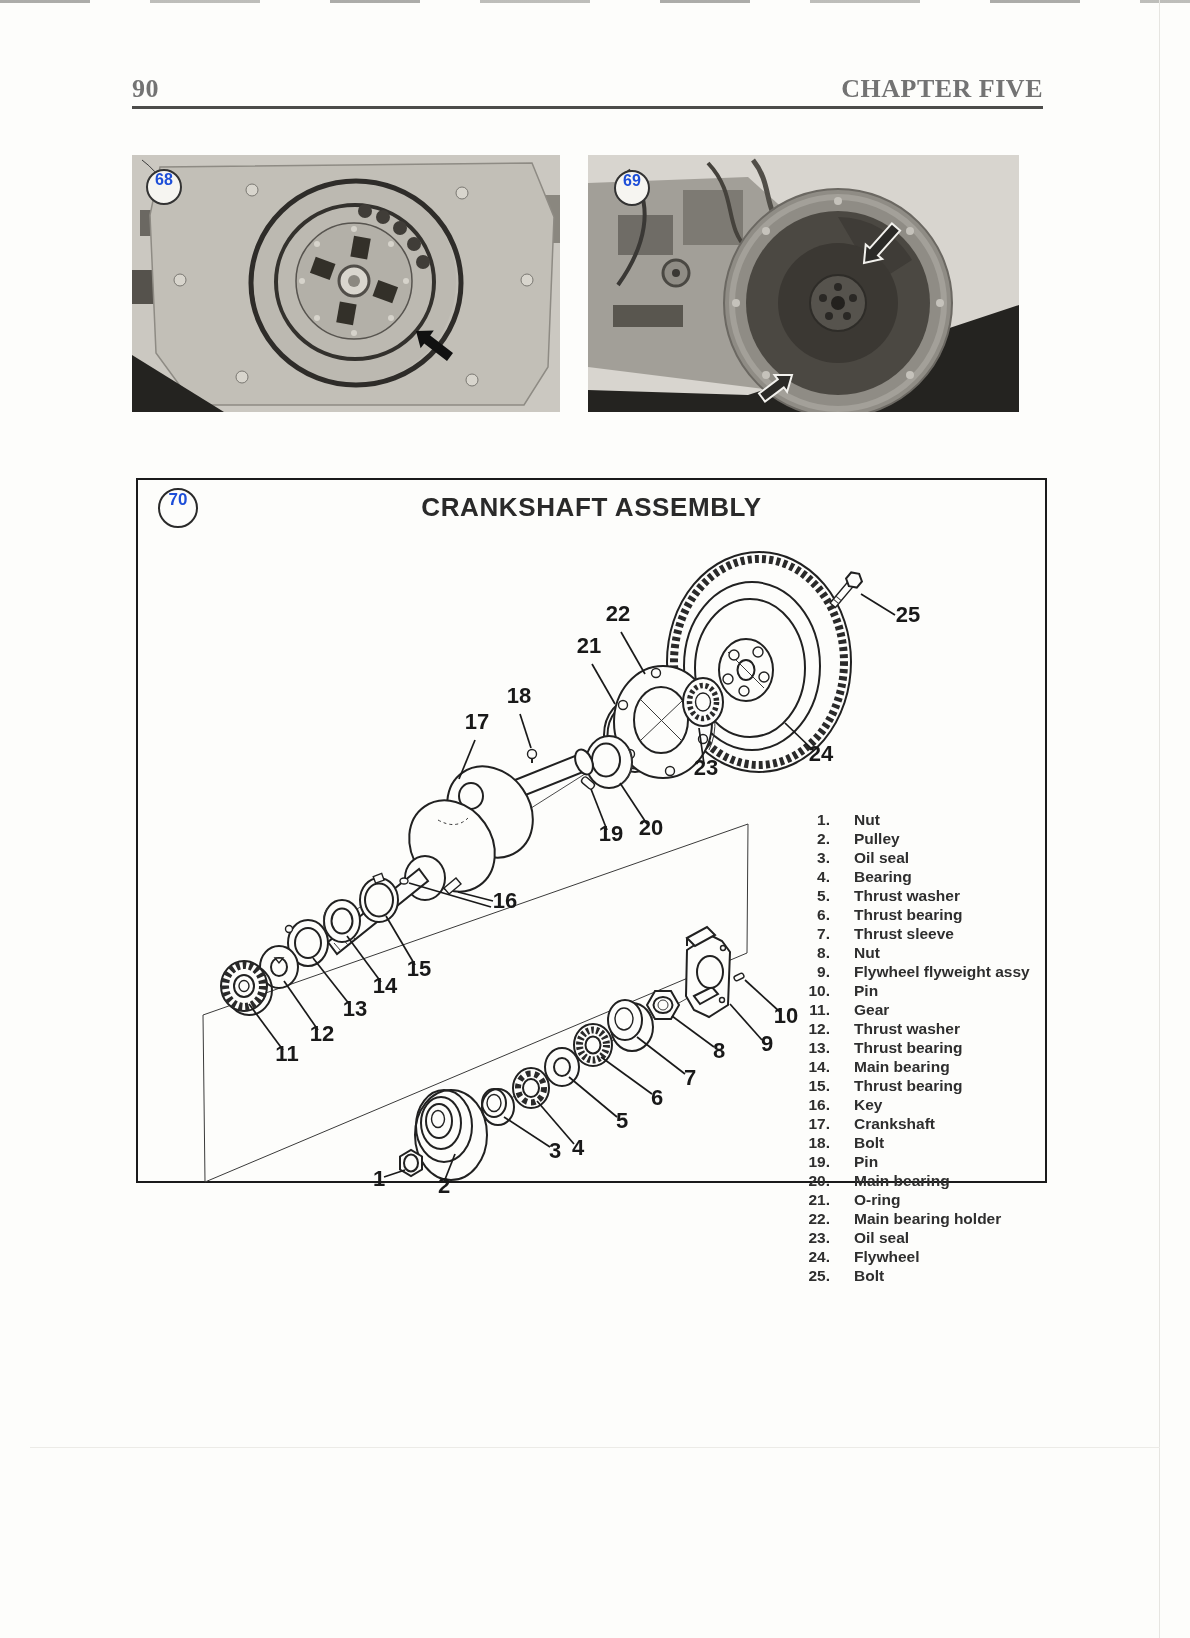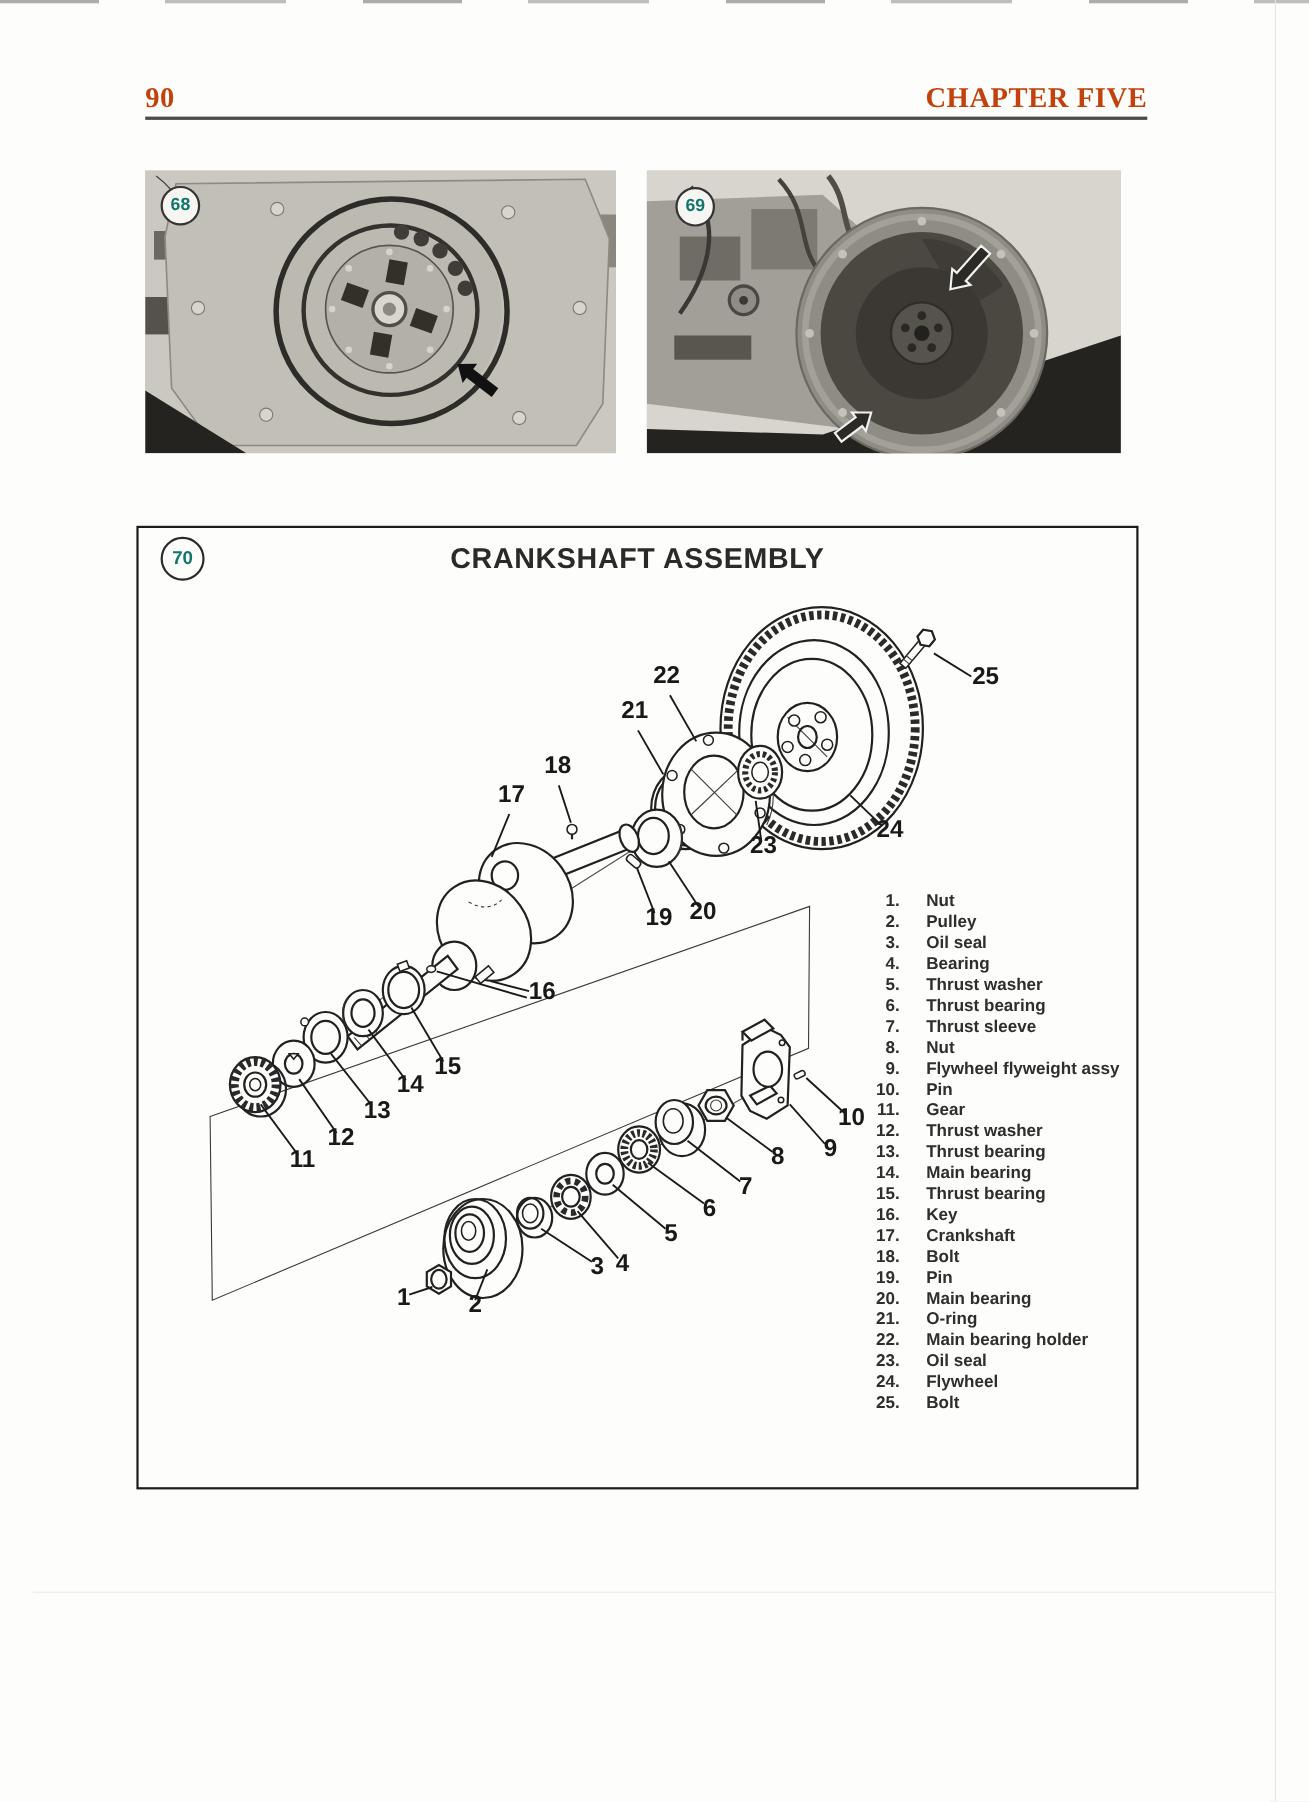--- a/index.html
+++ b/index.html
@@ -6,33 +6,33 @@
   .page{position:relative;width:1190px;height:1638px;background:#fdfdfb;overflow:hidden;
         font-family:"Liberation Sans",sans-serif;color:#1c1c1c;}
   
   .top-edge{position:absolute;left:0;top:0;width:100%;height:3px;
     background:repeating-linear-gradient(90deg,#6a6a66 0 90px,transparent 90px 150px,#8a8a85 150px 260px,transparent 260px 330px);
     opacity:.55;}
   .right-deckle{position:absolute;top:0;bottom:0;right:30px;width:1px;background:#e6e5e1;}
   .bottom-rule{position:absolute;left:30px;right:30px;top:1447px;height:1px;background:#ecebe7;}
   
   .header{position:absolute;left:132px;top:74px;width:911px;display:flex;justify-content:space-between;
-          font-family:"Liberation Serif",serif;font-weight:bold;font-size:26px;color:#c2410c;letter-spacing:.5px;}
+          font-family:"Liberation Serif",serif;font-weight:bold;font-size:26px;color:#737373;letter-spacing:.5px;}
   .header-rule{position:absolute;left:132px;top:106px;width:911px;height:3px;background:#4c4c4a;}
   
   .photo{position:absolute;top:155px;height:257px;background:#cbc8c1;}
   .photo.p68{left:132px;width:428px;}
   .photo.p69{left:588px;width:431px;}
   .photo svg{display:block;width:100%;height:100%;}
   .fig-badge{position:absolute;border-radius:50%;background:#f6f5f1;border:2px solid #333;
-     display:flex;align-items:center;justify-content:center;font-weight:bold;font-size:16px;color:#0f766e;}
+     display:flex;justify-content:center;font-weight:bold;font-size:16px;color:#1d4ed8;}
   .badge-sm{width:32px;height:32px;left:14px;top:14px;}
   .badge-69{left:26px;top:15px;}
   
-  .figbox{position:absolute;left:124px;top:478px;width:911px;height:876px;border:2.5px solid #1b1b1b;
+  .figbox{position:absolute;left:136px;top:478px;width:911px;height:705px;border:2.5px solid #1b1b1b;
           background:#fdfdfb;box-sizing:border-box;}
   .fig-title{position:absolute;left:0;top:12px;width:100%;text-align:center;font-weight:bold;
              font-size:26px;letter-spacing:.6px;color:#2a2a2a;}
   .badge-70{width:36px;height:36px;left:20px;top:8px;background:transparent;border:2px solid #2a2a2a;
             font-weight:600;font-size:17px;}
   .diagram{position:absolute;left:0;top:0;width:906px;height:835px;}
   
   .parts-list{position:absolute;left:652px;top:330px;width:250px;}
   .part-row{display:flex;line-height:19px;font-size:15.5px;font-weight:bold;color:#2e2e2e;}
   .part-num{width:40px;text-align:right;flex:none;}

